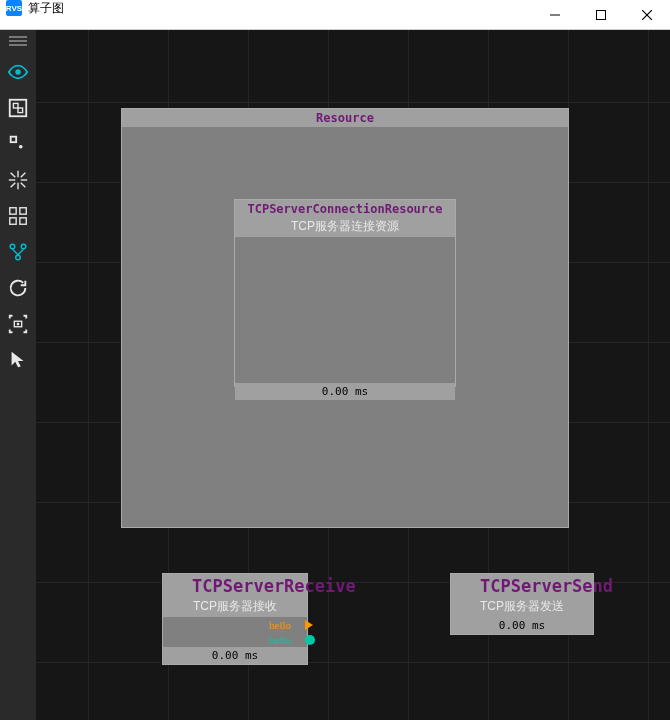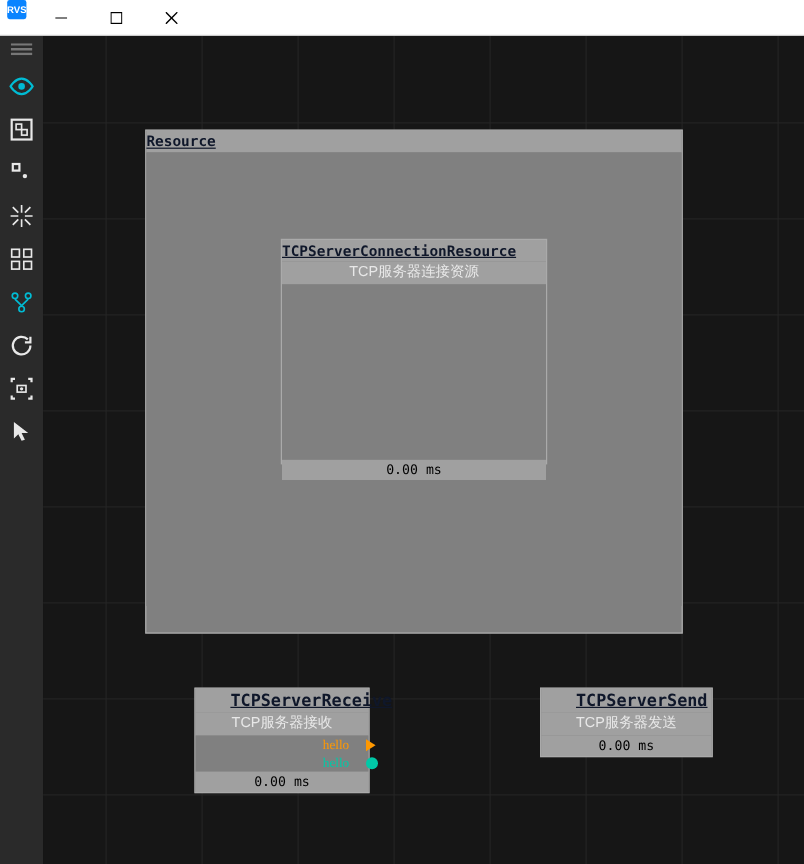--- a/index.html
+++ b/index.html
@@ -56,25 +56,24 @@
       background-size: 80px 80px;
       background-position: -28px -8px;
     }
     .node {
       position: absolute;
       background: #808080;
       border: 1px solid #aaa;
       font-size: 12px;
     }
     .node-header {
-      background: #a0a0a0; color: #0f172a;
-      padding: 2px 0;
+      background: #a0a0a0; color: #701a75;
+      text-align: center; padding: 2px 0;
       font-weight: bold;
       font-family: Consolas, monospace;
-      text-decoration: underline;
     }
     .node-sub {
       color: #e8e8e8; text-align: center;
       padding: 0 0 2px 0; font-size: 12px;
       background: #a0a0a0;
     }
     .node-body { background: #808080; }
     .node-footer {
       background: #a0a0a0; color: #000;
       text-align: center; font-size: 11px;
@@ -102,27 +101,28 @@
     .port.tri {
       width: 0; height: 0;
       border-top: 5px solid transparent;
       border-bottom: 5px solid transparent;
       border-left: 8px solid #ff9800; right: -9px;
     }
     .port.circ {
       background: #00c9a7; border-radius: 50%;
     }
     .send-node { left: 414px; top: 543px; width: 144px; }
-    .receive-node .node-header, .send-node .node-header { font-size: 14px; padding-left: 29px; }
+    .receive-node .node-header, .send-node .node-header { font-size: 17px; padding-left: 29px; }
   </style>
 </head>
 <body>
 
 <div class="titlebar">
   <span class="app-icon">RVS</span>
+  <span class="title">算子图</span>
   <div class="win-controls">
     <div class="win-btn">
       <svg width="10" height="10">
           <line x1="0" y1="5" x2="10" y2="5" stroke="#000" stroke-width="1"></line>
         </svg>
     </div>
     <div class="win-btn">
       <svg width="10" height="10">
           <rect x="0.5" y="0.5" width="9" height="9" fill="none" stroke="#000" stroke-width="1"></rect>
         </svg>

